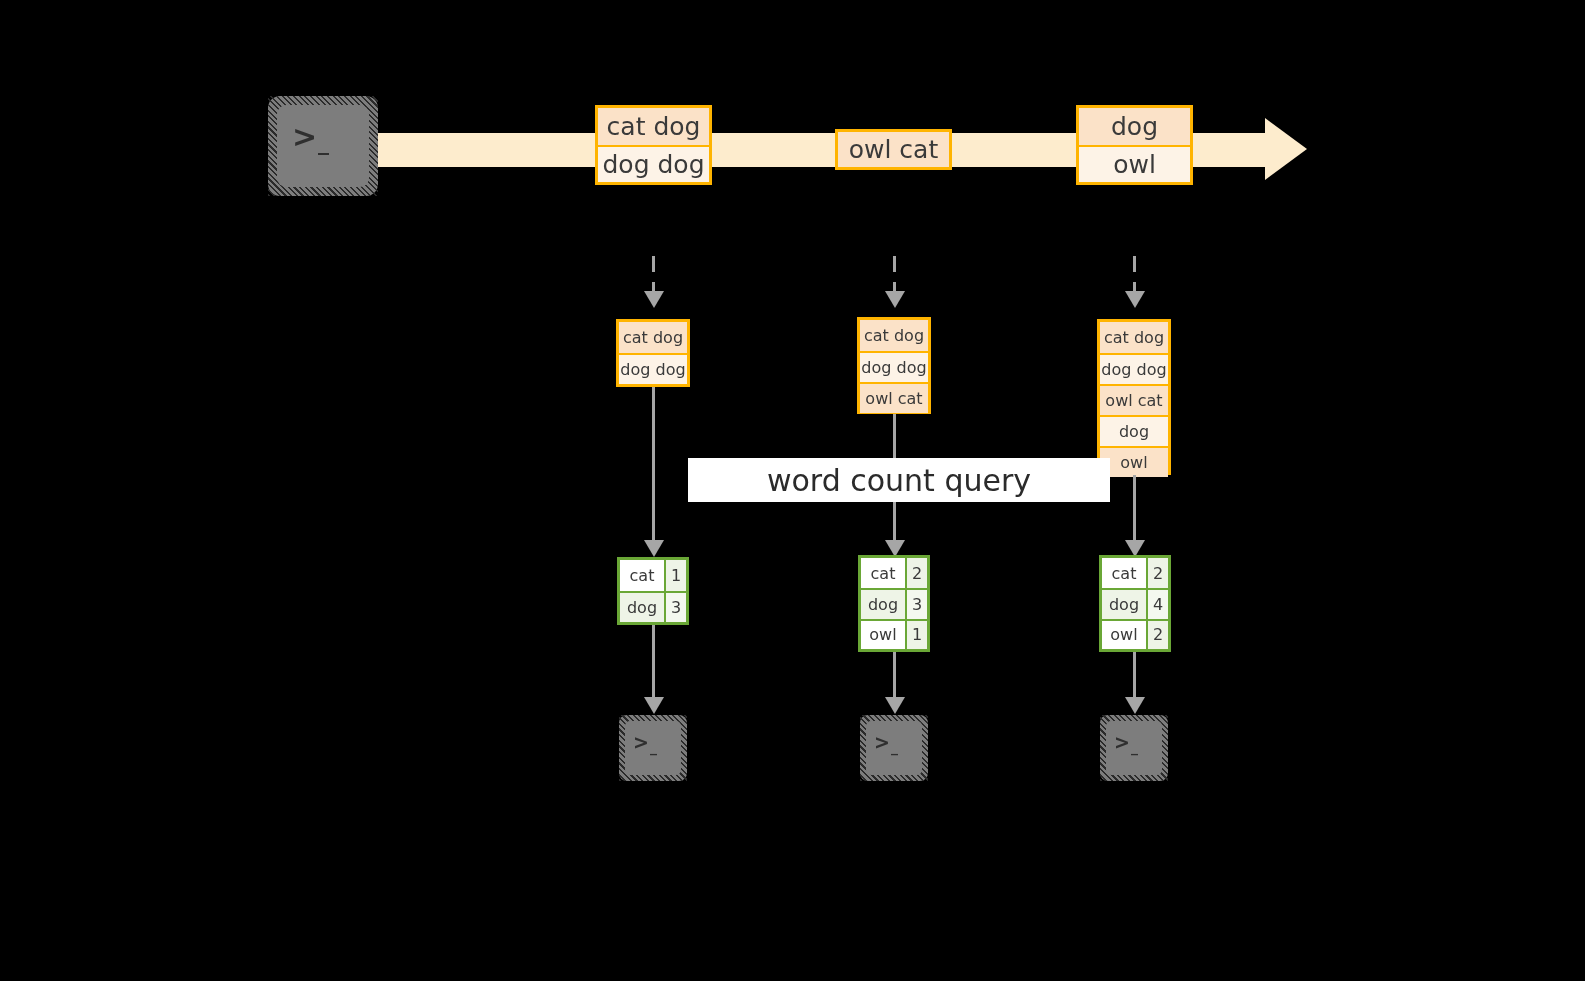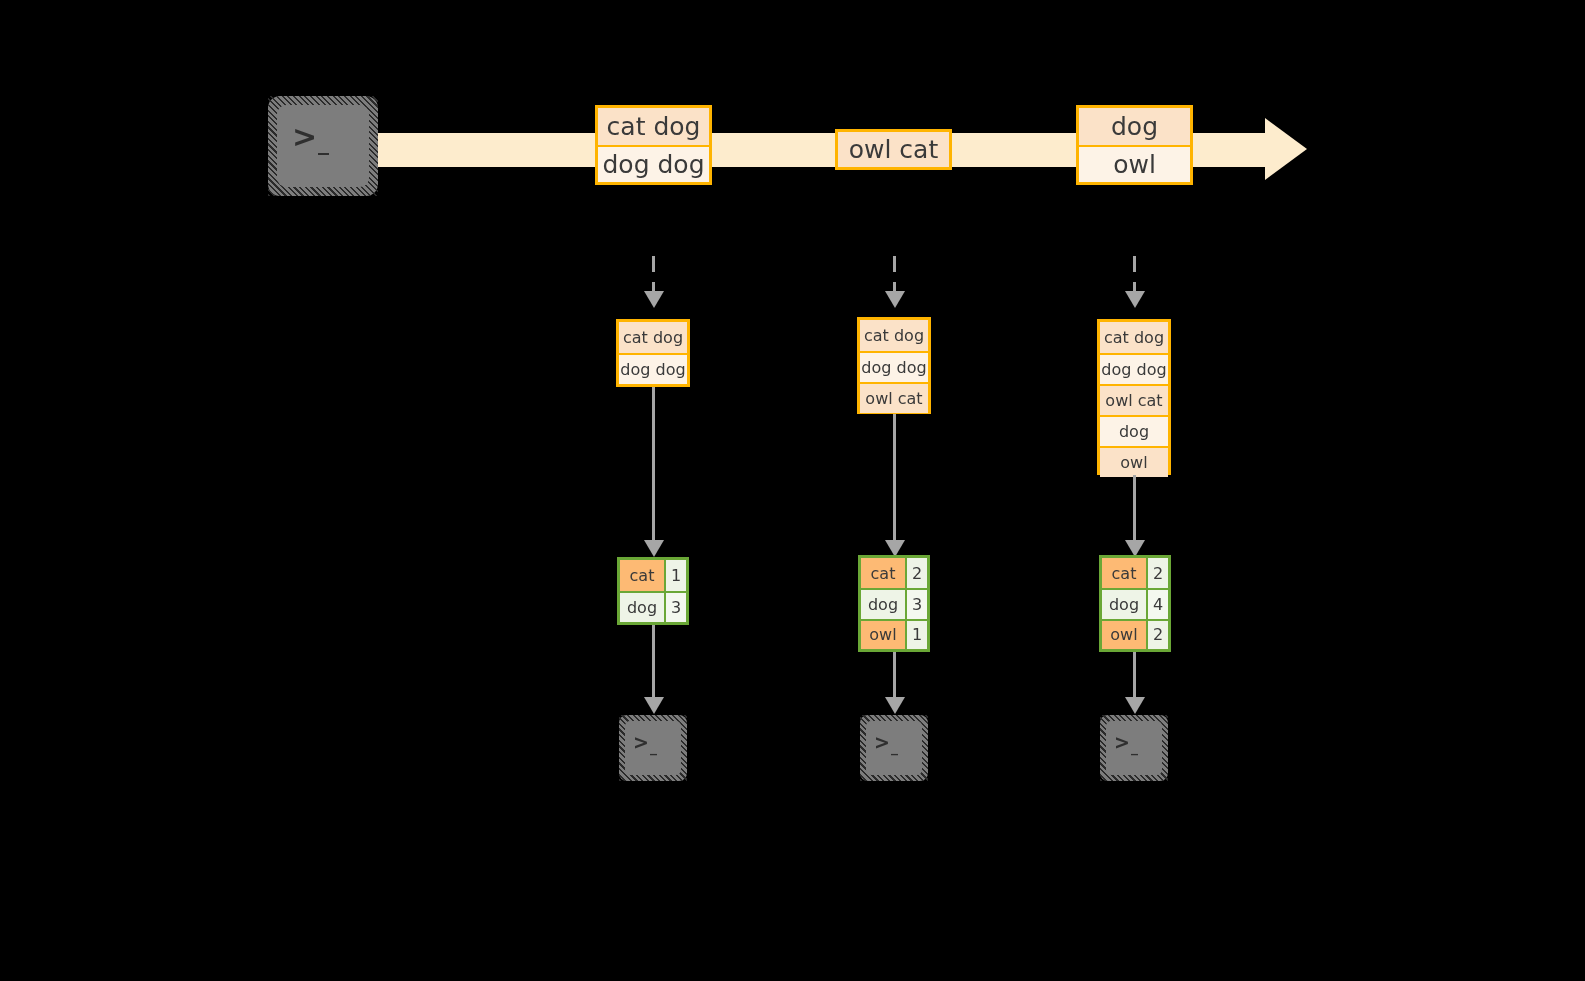--- a/index.html
+++ b/index.html
@@ -50,21 +50,21 @@
   .tbl-row.dark{background:#fbe2c8;}
   .tbl-row.light{background:#fdf3e7;}
   .tbl-row.sep{border-top:2px solid #ffb400;}
 
   
   .res{position:absolute;border:3px solid #6aa736;box-sizing:border-box;
        display:flex;flex-direction:column;}
   .res-row{display:flex;height:31px;box-sizing:border-box;}
   .res-row.sep{border-top:2px solid #6aa736;}
   .res-key{flex:0 0 46px;display:flex;align-items:center;justify-content:center;
-           font-size:16px;color:#3a3a3a;background:#fdba74;
+           font-size:16px;color:#3a3a3a;background:#ffffff;
            border-right:2px solid #6aa736;box-sizing:border-box;}
   .res-val{flex:1 1 auto;display:flex;align-items:center;justify-content:center;
            font-size:16px;color:#3a3a3a;background:#eef4e7;box-sizing:border-box;}
   .res-row.alt .res-key{background:#eef4e7;}
   .res-row.alt .res-val{background:#f4f8ef;}
 
   
   .v-line{position:absolute;width:3px;background:#a6a6a6;}
   .v-line.dashed{background:none;
      background-image:linear-gradient(#a6a6a6 0 60%,transparent 60% 100%);
@@ -139,20 +139,23 @@
 
   <div class="v-line" style="left:652px;top:387px;height:157px;"></div>
   <div class="v-head" style="left:644px;top:540px;"></div>
 
   <div class="v-line" style="left:893px;top:414px;height:130px;"></div>
   <div class="v-head" style="left:885px;top:540px;"></div>
 
   <div class="v-line" style="left:1133px;top:475px;height:69px;"></div>
   <div class="v-head" style="left:1125px;top:540px;"></div>
 
+  <div class="query-band">
+    <span>word count query</span>
+  </div>
 
   <div class="res" style="left:617px;top:557px;width:72px;height:68px;">
     <div class="res-row">
       <div class="res-key">cat</div>
       <div class="res-val">1</div>
     </div>
     <div class="res-row alt sep">
       <div class="res-key">dog</div>
       <div class="res-val">3</div>
     </div>

